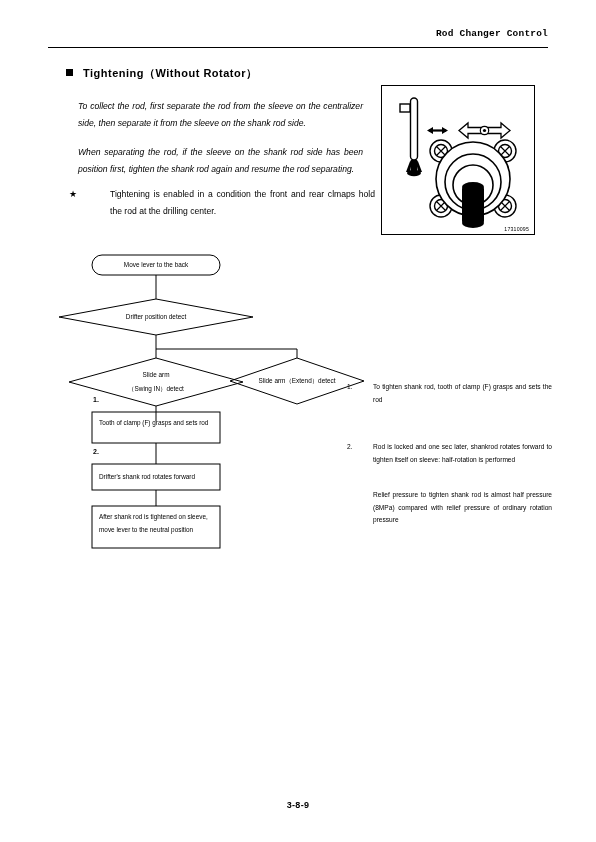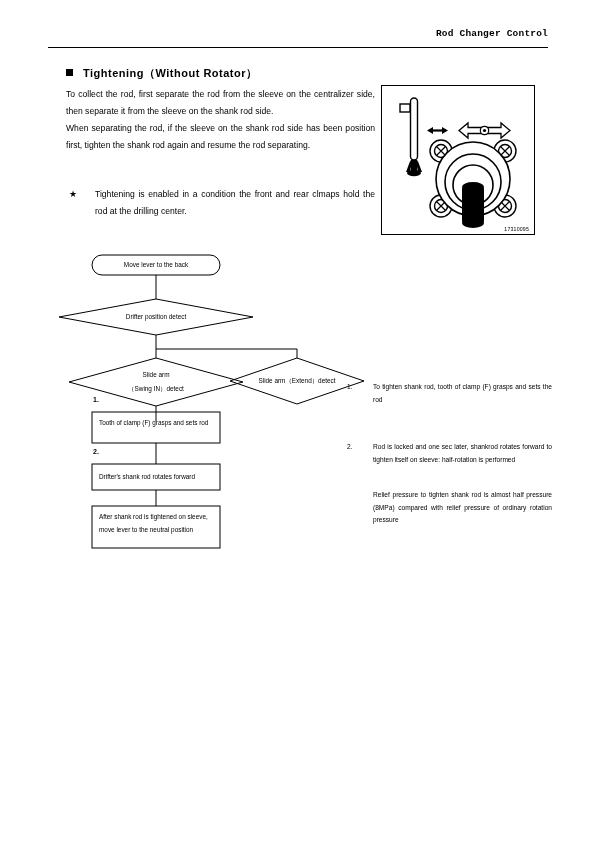--- a/index.html
+++ b/index.html
@@ -34,32 +34,32 @@
     display:inline-block;width:7px;height:7px;background:#000;
     margin-right:10px; vertical-align:1px;
   }
   .sec-title .tw{letter-spacing:.5px;}
 
   
   .body-col{
     position:absolute; left:66px; top:86px; width:309px;
     font-size:8.6px; line-height:17px; text-align:justify;
   }
-  .body-col p{margin:0;}
+  .body-col p{margin:12px;font-style:italic;}
   .body-col p + p{margin-top:0;}
 
   .star-item{
     position:absolute; left:66px; top:186px; width:309px;
     font-size:8.6px; line-height:17px;
   }
   .star-item .star{
     position:absolute; left:3px; top:0; font-size:9px;
   }
   .star-item .txt{
-    display:block; margin-left:29px; text-align:justify;
+    display:block; margin-left:44px; text-align:justify;
   }
 
   
   .illus{
     position:absolute; left:381px; top:85px; width:152px; height:148px;
     border:1px solid #000; background:#fff;
   }
   .illus .fignum{
     position:absolute; right:5px; bottom:2px;
     font-size:5.2px; letter-spacing:.2px; font-family:"Liberation Sans",sans-serif;
@@ -238,14 +238,15 @@
     <div class="note" style="left:347px;top:441px;width:205px;">
       <span class="n">2.</span>
       <span class="t">Rod is locked and one sec later, shankrod rotates forward to tighten itself on sleeve: half-rotation is performed</span>
     </div>
     <div class="note" style="left:347px;top:489px;width:205px;">
       <span class="n"></span>
       <span class="t">Relief pressure to tighten shank rod is almost half pressure (8MPa) compared with relief pressure of ordinary rotation pressure</span>
     </div>
   </div>
 
+  <div class="footer">3-8-9</div>
 
 </div>
 
 </body></html>

